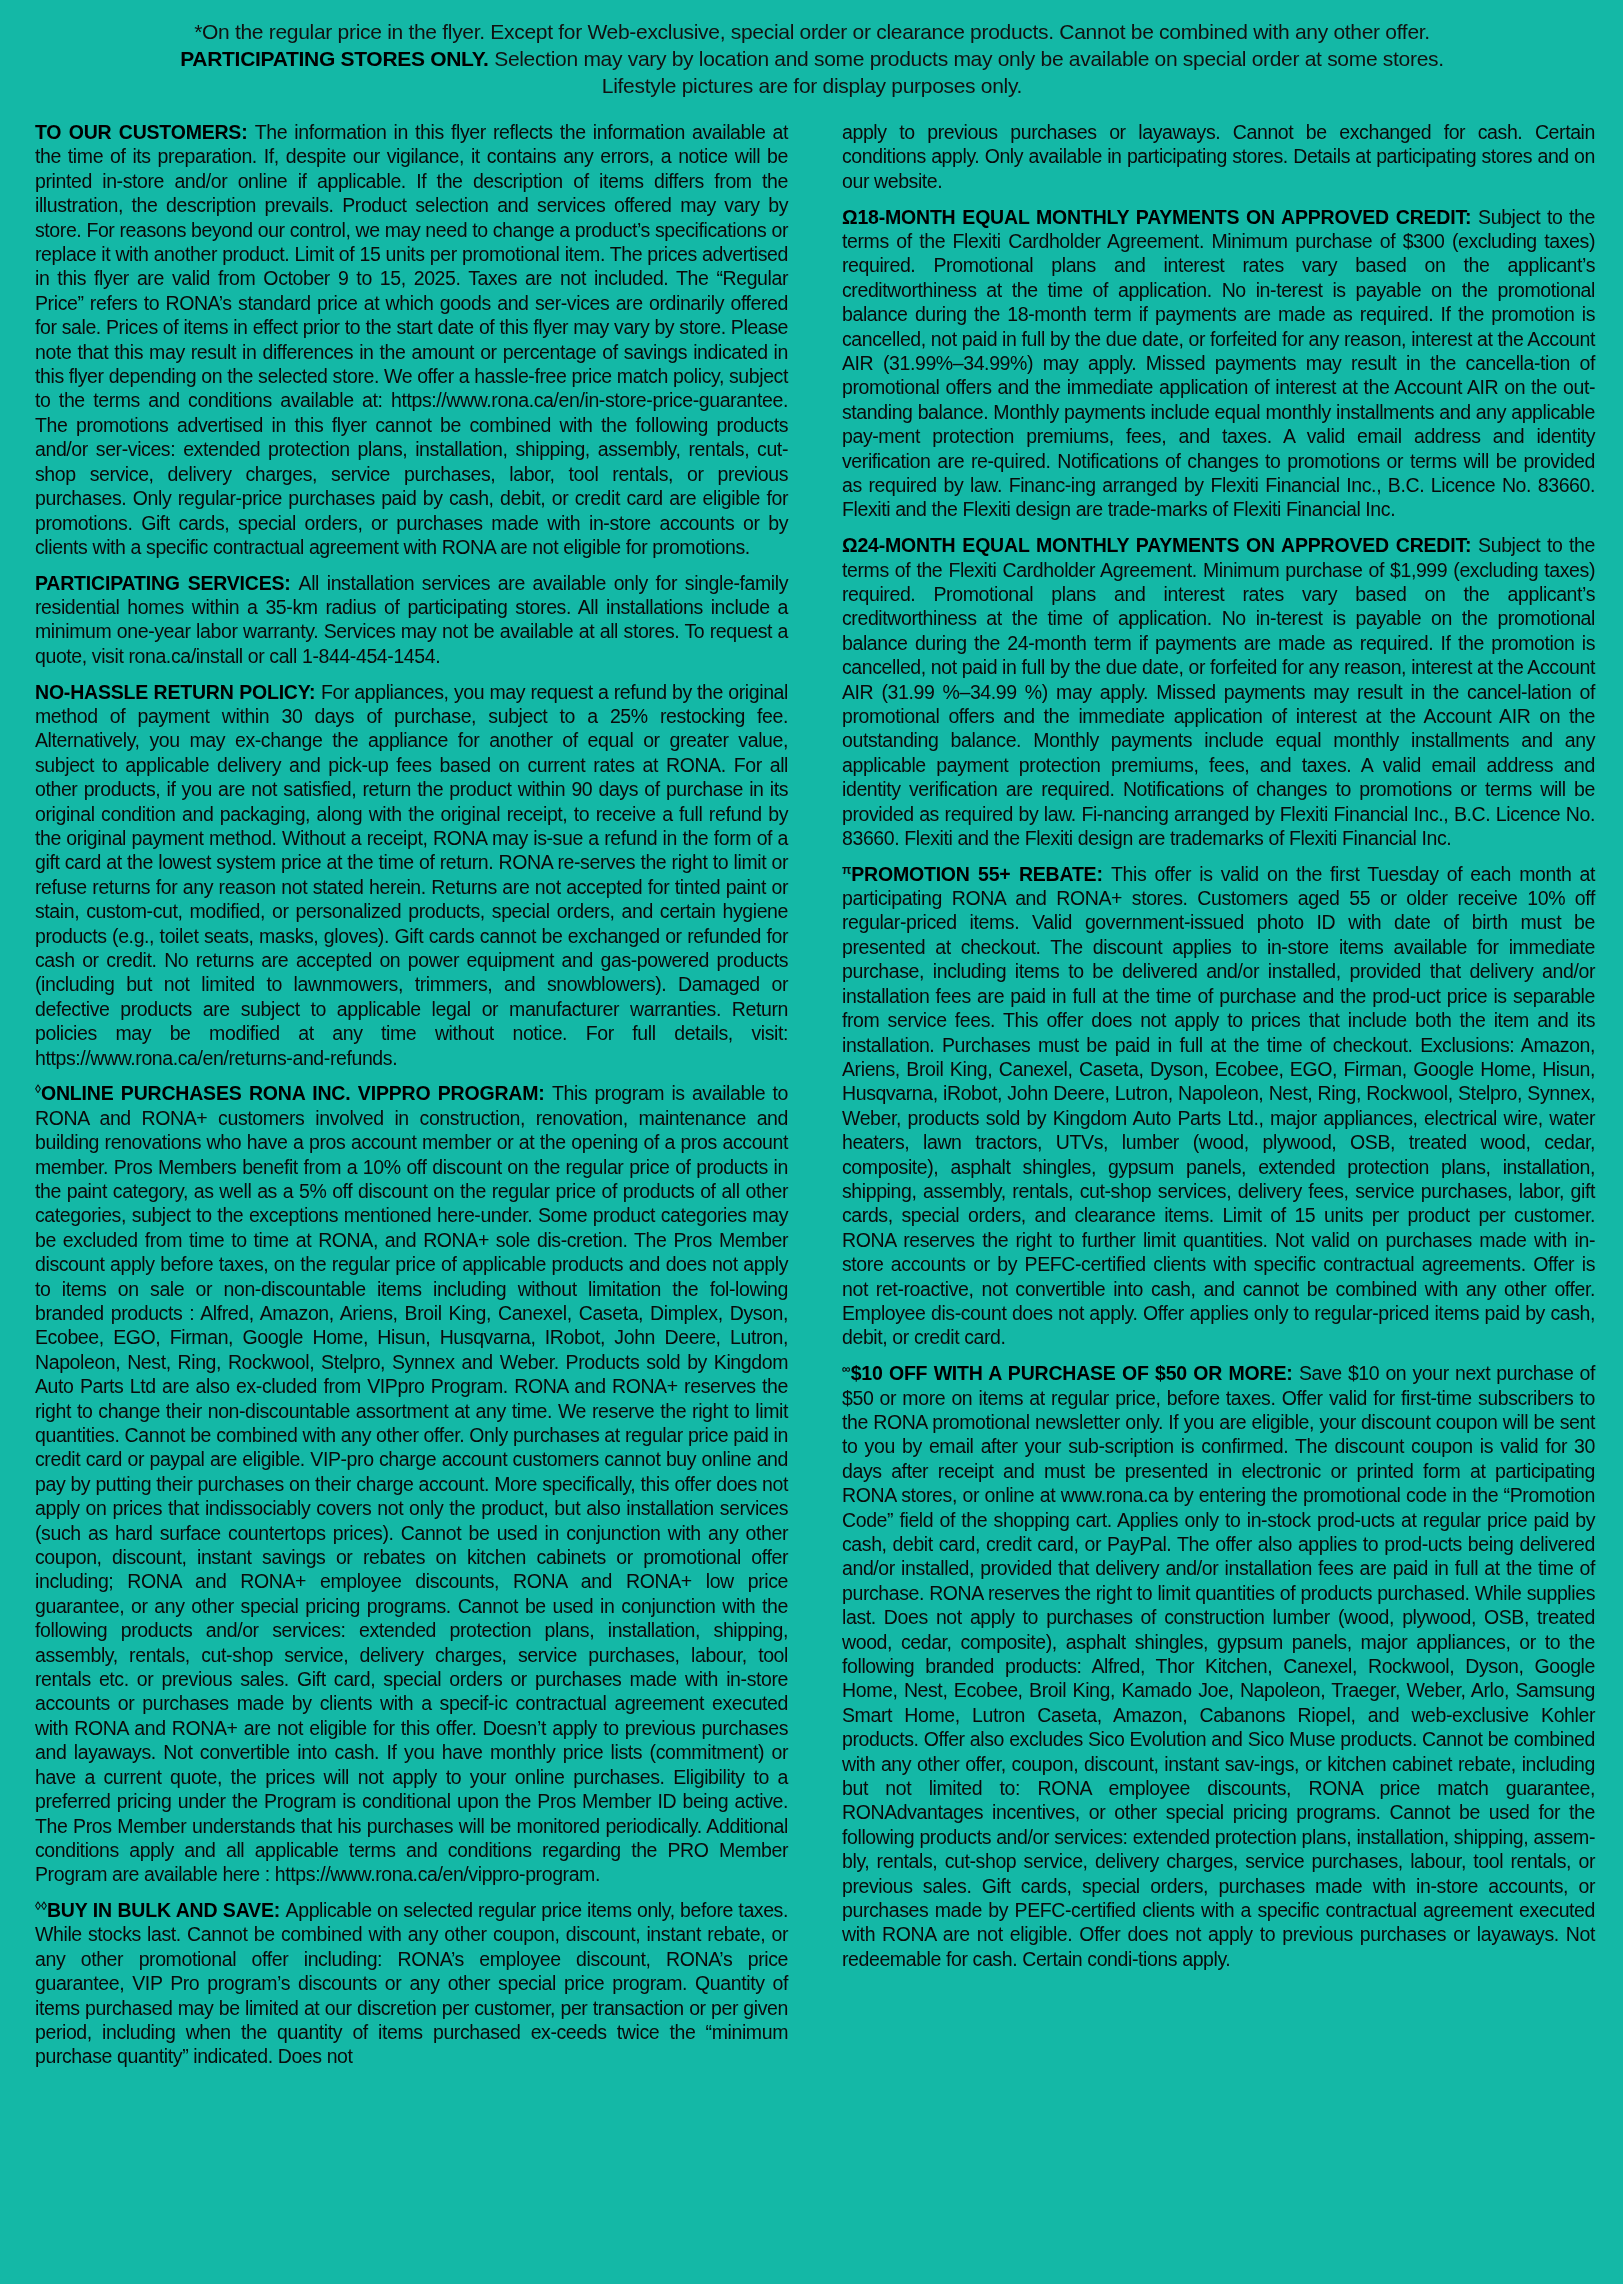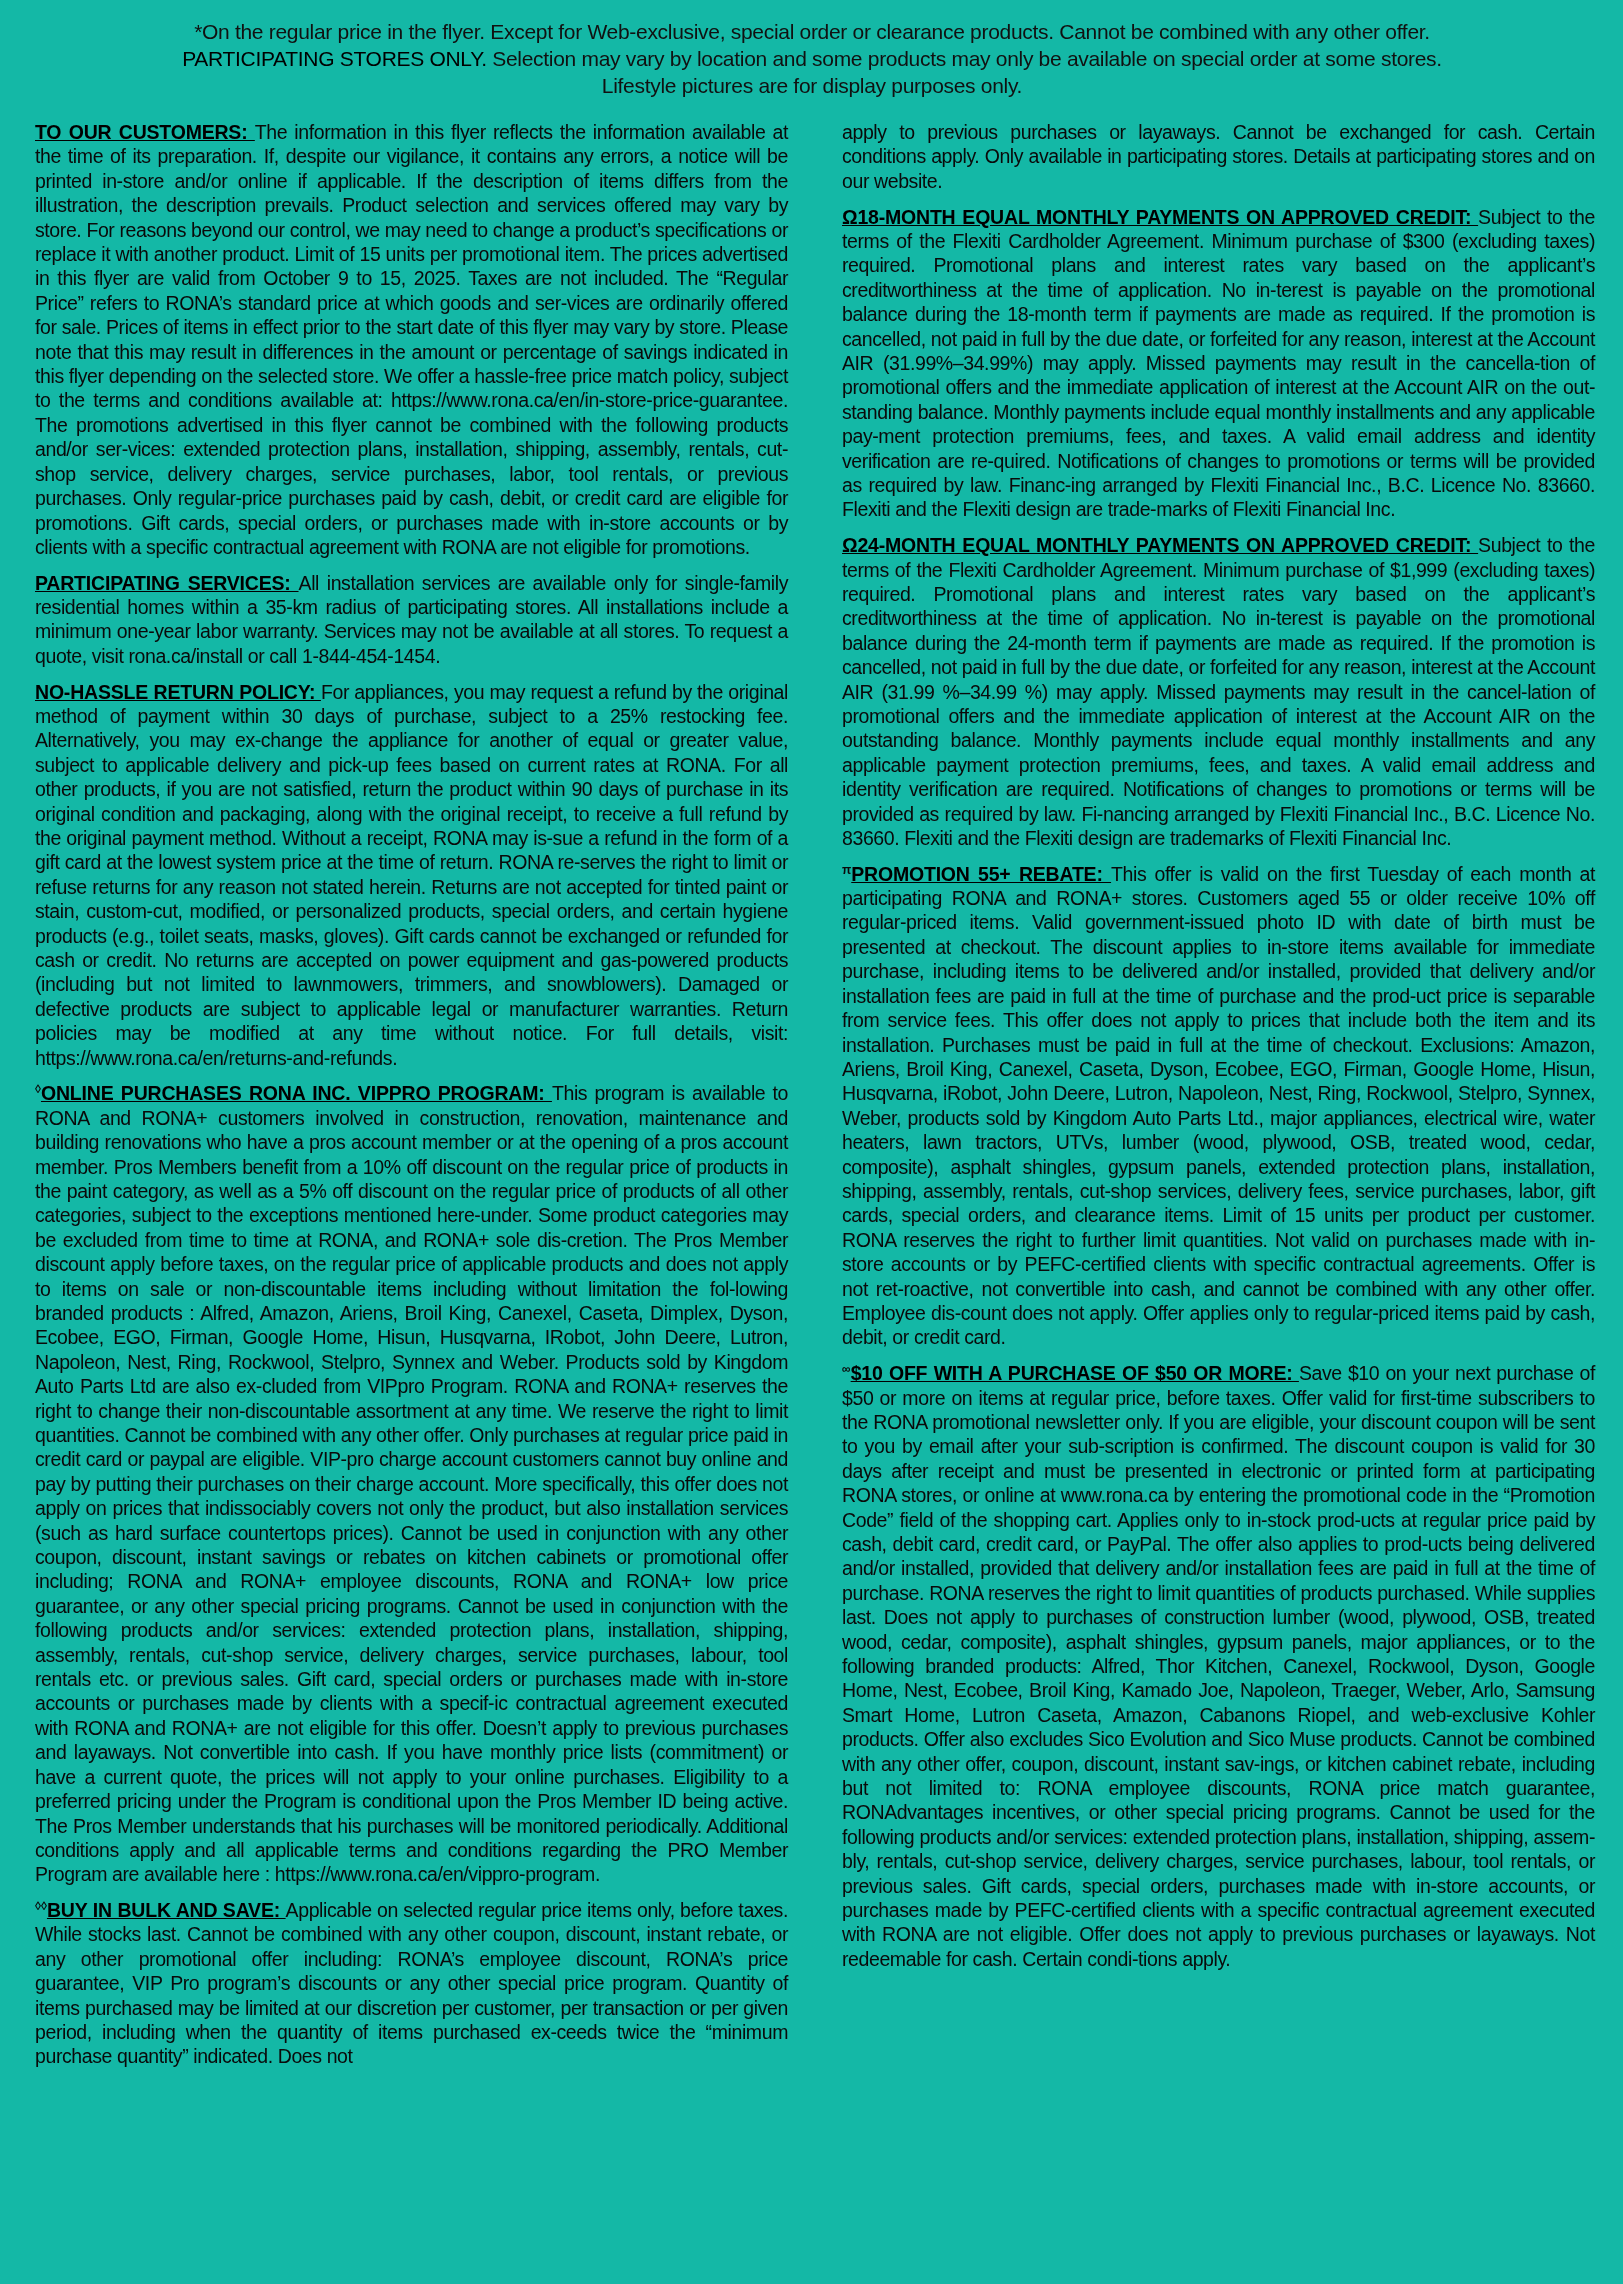--- a/index.html
+++ b/index.html
@@ -17,21 +17,21 @@
     overflow: hidden;
   }
   .header {
     padding-top: 18px;
     text-align: center;
     font-size: 21px;
     line-height: 27px;
     letter-spacing: -0.3px;
     color: #111111;
   }
-  .header b { font-weight: 400; color: #000; }
+  .header b { font-weight: 700; color: #000; }
   .cols {
     display: flex;
     margin-top: 21px;
     padding-left: 35px;
     padding-right: 30px;
     gap: 54px;
   }
   .col {
     width: 753px;
     flex: 0 0 753px;
@@ -41,21 +41,20 @@
     font-size: 19.5px;
     line-height: 24.4px;
     letter-spacing: -0.4px;
     text-align: justify;
     color: #0a0a0a;
   }
   p.para .hd {
     font-weight: 700;
     color: #000;
     letter-spacing: -0.2px;
-    text-decoration: underline;
   }
   p.para sup.sym {
     font-weight: 700;
     font-size: 0.62em;
     line-height: 0;
     vertical-align: super;
     letter-spacing: 0;
   }
   p.para sup.sym:empty { display: none; }
 </style>

